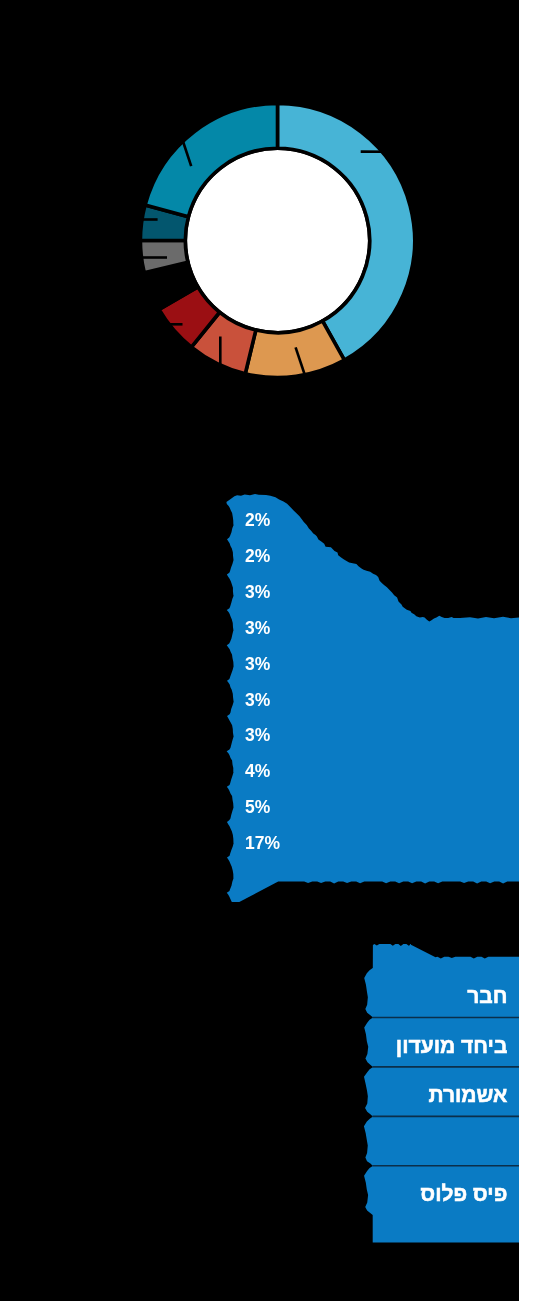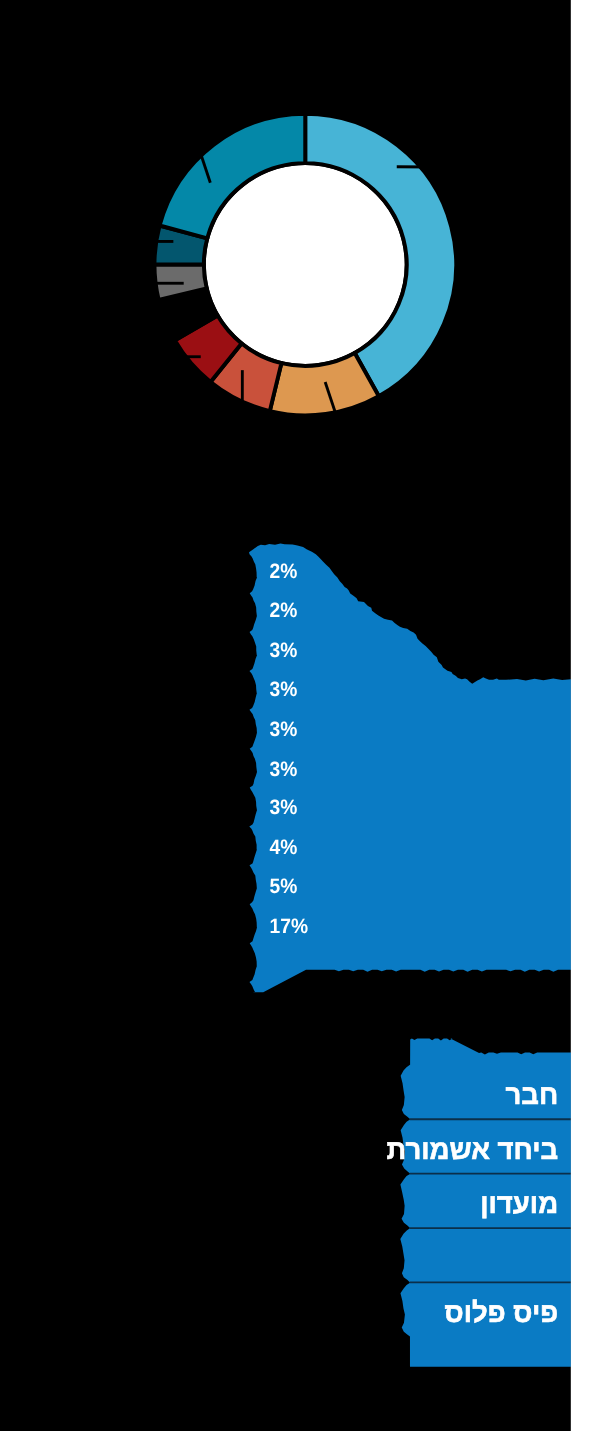--- a/index.html
+++ b/index.html
@@ -10,21 +10,21 @@
   #rightpane{position:absolute;left:519px;top:0;width:31px;height:1301px;background:#fff;}
   svg{display:block;}
   #donutwrap{position:absolute;left:0;top:0;width:519px;height:420px;}
   .seg{stroke:#000;stroke-width:3.6;stroke-linejoin:round;}
   .hole{fill:#fff;stroke:#000;stroke-width:3.6;}
   .leader{stroke:#000;stroke-width:2.6;fill:none;stroke-linecap:butt;}
   #pctlist,#brandlist{position:absolute;left:0;top:0;width:519px;height:1301px;}
   .pctcell{position:absolute;color:#fff;font-size:19px;font-weight:bold;
            line-height:26px;direction:ltr;white-space:nowrap;letter-spacing:0px;
            transform:scaleX(0.92);transform-origin:0 50%;}
-  .brandcell{position:absolute;color:#fff;font-size:25px;font-weight:bold;
+  .brandcell{position:absolute;color:#fff;font-size:21px;font-weight:bold;
            line-height:30px;direction:rtl;white-space:nowrap;
            -webkit-text-stroke:0.55px #fff;}
 </style>
 </head>
 <body>
 
 <div id="page">
   <div id="donutwrap">
     <svg width="519" height="420" viewBox="0 0 519 420" id="donutsvg">
         <circle cx="277.5" cy="240.5" r="92.2" class="hole"></circle>
@@ -60,18 +60,18 @@
       <div class="pctcell" style="left: 245px; top: 614.7px;">3%</div>
       <div class="pctcell" style="left: 245px; top: 650.6px;">3%</div>
       <div class="pctcell" style="left: 245px; top: 686.5px;">3%</div>
       <div class="pctcell" style="left: 245px; top: 722.4px;">3%</div>
       <div class="pctcell" style="left: 245px; top: 758.3px;">4%</div>
       <div class="pctcell" style="left: 245px; top: 794.2px;">5%</div>
       <div class="pctcell" style="left: 245px; top: 830.1px;">17%</div>
     </div>
   <div id="brandlist">
       <div class="brandcell" style="right: 11.6px; top: 981.2px;">חבר</div>
-      <div class="brandcell" style="right: 11.6px; top: 1030.65px;">ביחד אשמורת</div>
-      <div class="brandcell" style="right: 11.6px; top: 1080.1px;">מועדון</div>
+      <div class="brandcell" style="right: 11.6px; top: 1030.65px;">ביחד מועדון</div>
+      <div class="brandcell" style="right: 11.6px; top: 1080.1px;">אשמורת</div>
       <div class="brandcell" style="right: 11.6px; top: 1179px; margin-left: 24px;">פיס פלוס</div>
     </div>
 </div>
 <div id="rightpane"></div>
 
 </body></html>

